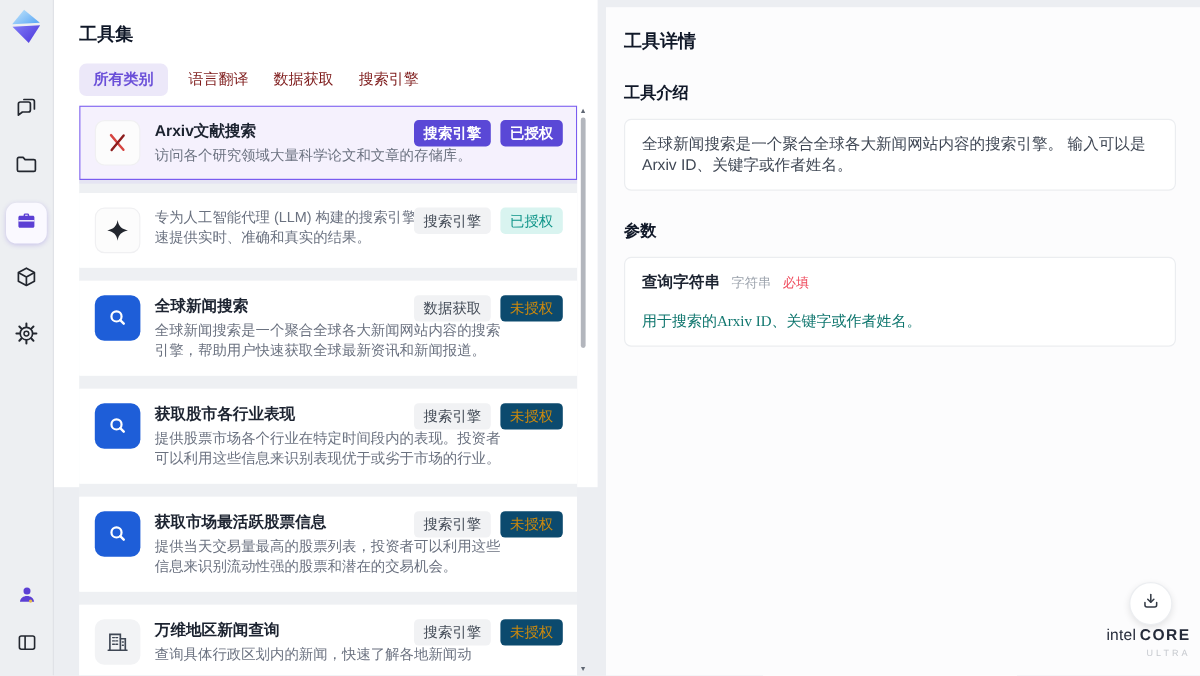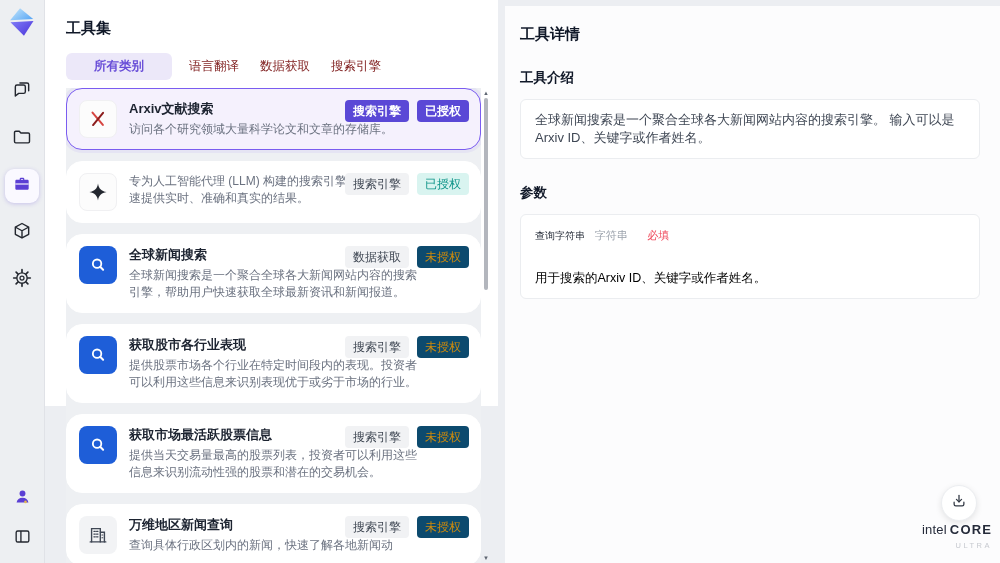--- a/index.html
+++ b/index.html
@@ -26,25 +26,25 @@
   }
   .nav-btn.active { background:#faf9ff; color:#5b3fd4; box-shadow:0 1px 4px rgba(91,63,212,.25); }
   .rail-bottom { margin-top:auto; margin-bottom:10px; display:flex; flex-direction:column; gap:10px; align-items:center; }
   .rail-bottom .nav-btn { width:30px; height:30px; }
 
   
   .main { position:absolute; left:45px; top:0; width:453px; height:406px; background:#fff; }
   .main-title { margin:19px 0 0 21px; font-size:15px; font-weight:700; color:#101828; }
   .tabs { display:flex; gap:13px; margin:15px 0 0 21px; align-items:center; }
   .tab { font-size:12.5px; color:#7f1d1d; padding:5px 4px; border-radius:6px; cursor:pointer; white-space:nowrap; }
-  .tab.active { background:#ece8f9; color:#6a4fd8; font-weight:700; padding:5px 28px; }
+  .tab.active { background:#ece8f9; color:#6a4fd8; font-weight:700; padding:5px 12px; }
 
   .list { position:absolute; left:21px; top:88px; width:415px; height:475px; background:#eef0f3; overflow:hidden; }
   .row {
-    position:relative; background:#fff; border:1px solid #fff; border-radius:16px;
+    position:relative; background:#fff; border:1px solid #fff; border-radius:0;
     padding:11px 12px; margin-bottom:11px; display:flex; gap:12px; cursor:pointer;
   }
   .row.sel { background:#f5f1fd; border:1.5px solid #7a5cf0; box-shadow:0 0 0 3px rgba(122,92,240,.08); }
   .t-icon { width:38px; height:38px; border-radius:8px; flex:none; display:flex; align-items:center; justify-content:center; }
   .t-icon.white { background:#fcfcfc; border:1px solid #f0f0f2; }
   .t-icon.blue  { background:#1e5ed8; }
   .t-icon.gray  { background:#f2f3f5; }
   .t-body { width:292px; }
   .t-title { font-size:13px; font-weight:700; color:#1c2330; line-height:16px; margin:1px 0 4px; }
   .t-desc { font-size:12px; color:#6b7280; line-height:17px; max-width:288px; }
@@ -61,24 +61,24 @@
   .sb-thumb { position:absolute; top:10px; left:1px; width:4px; height:192px; background:#b3b6bd; border-radius:2px; cursor:pointer; }
 
   
   .detail { position:absolute; left:505px; top:6px; width:495px; height:563px; background:#fcfcfd; }
   .d-title { margin:19px 0 0 15px; font-size:15px; font-weight:700; color:#101828; }
   .d-sec { margin:25px 0 0 15px; font-size:13.5px; font-weight:700; color:#101828; }
   .d-card {
     margin:12px 20px 0 15px; background:#fff; border:1px solid #ebedf0; border-radius:6px;
     padding:11px 14px; font-size:13px; color:#3f4754; line-height:18px;
   }
-  .p-name { font-size:10px; font-weight:400; color:#1c2330; }
+  .p-name { font-size:13px; font-weight:700; color:#1c2330; }
   .p-type { font-size:11px; color:#9aa1ab; margin-left:6px; }
-  .p-req  { font-size:11px; color:#ef4a5c; margin-left:16px; }
-  .p-desc { margin-top:24px; font-size:12.5px; color:#000000; }
+  .p-req  { font-size:11px; color:#ef4a5c; margin-left:6px; }
+  .p-desc { margin-top:14px; font-size:12.5px; color:#0f766e;font-family:Liberation Serif, serif; }
 
   
   .dl-btn {
     position:absolute; left:941px; top:485px; width:36px; height:36px; border-radius:50%;
     background:#fff; border:1px solid #eceef1; box-shadow:0 2px 6px rgba(0,0,0,.10);
     display:flex; align-items:center; justify-content:center; cursor:pointer;
   }
   .brand { position:absolute; left:922px; top:522px; width:70px; text-align:center; color:#252b3a; line-height:14px; }
   .brand-intel { font-weight:400; font-size:13px; letter-spacing:.2px; }
   .brand-core  { font-weight:700; font-size:13px; letter-spacing:1.2px; margin-left:3px; text-transform:uppercase; }

